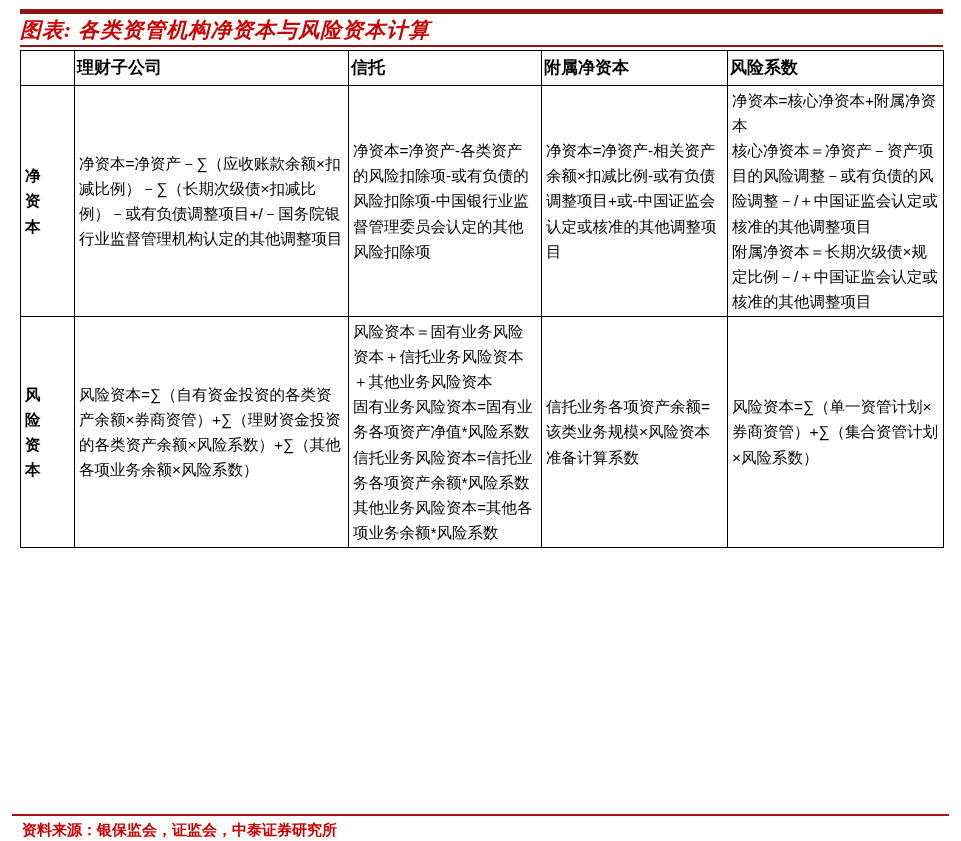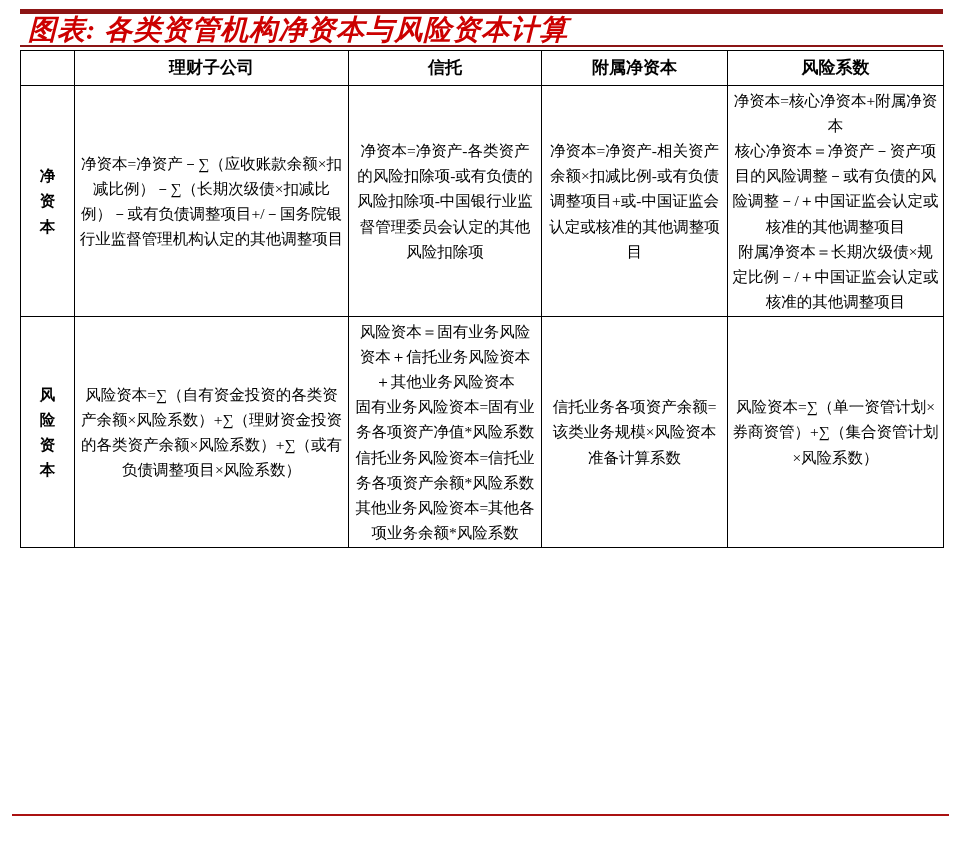--- a/index.html
+++ b/index.html
@@ -25,26 +25,26 @@
   .title-rule-top {
     position: absolute;
     left: 20px;
     top: 9px;
     width: 923px;
     height: 5px;
     background: #8c1515;
   }
   .title-text {
     position: absolute;
-    left: 28px;
+    left: 20px;
     top: 15px;
     width: 900px;
     height: 30px;
     line-height: 30px;
-    font-size: 28px;
+    font-size: 21px;
     font-weight: bold;
     font-style: italic;
     color: #cc0000;
     letter-spacing: 1px;
     white-space: nowrap;
   }
   .title-rule-bottom {
     position: absolute;
     left: 20px;
     top: 45px;
@@ -62,24 +62,24 @@
   }
   table.grid {
     border-collapse: collapse;
     width: 923px;
     table-layout: fixed;
   }
   table.grid td, table.grid th {
     border: 1px solid #000000;
     padding: 2px 4px;
     vertical-align: middle;
-    text-align: center;
+    text-align: left;
     font-size: 15.5px;
     line-height: 1.62;
-    font-family: Liberation Serif, serif;
+    font-family: Liberation Sans, sans-serif;
     word-break: break-all;
   }
   table.grid thead th {
     height: 32px;
     font-weight: bold;
     font-size: 17px;
     padding: 1px 2px;
   }
   td.rowhdr {
     width: 54px;
@@ -170,34 +170,35 @@
 核心净资本＝净资产－资产项目的风险调整－或有负债的风险调整－/＋中国证监会认定或核准的其他调整项目
 附属净资本＝长期次级债×规定比例－/＋中国证监会认定或核准的其他调整项目</span>
             </td>
         </tr>
         <tr>
           <td class="rowhdr" style="white-space: pre-line;">风
 险
 资
 本</td>
           <td class="cell">
-              <span class="txt">风险资本=∑（自有资金投资的各类资产余额×风险系数）+∑（理财资金投资的各类资产余额×风险系数）+∑（或有负债调整项目×风险系数）</span>
+              <span class="txt">风险资本=∑（自有资金投资的各类资产余额×券商资管）+∑（理财资金投资的各类资产余额×风险系数）+∑（其他各项业务余额×风险系数）</span>
             </td>
           <td class="cell">
               <span class="txt">风险资本＝固有业务风险资本＋信托业务风险资本＋其他业务风险资本
 固有业务风险资本=固有业务各项资产净值*风险系数
 信托业务风险资本=信托业务各项资产余额*风险系数
 其他业务风险资本=其他各项业务余额*风险系数</span>
             </td>
           <td class="cell">
               <span class="txt">信托业务各项资产余额=该类业务规模×风险资本准备计算系数</span>
             </td>
           <td class="cell">
               <span class="txt">风险资本=∑（单一资管计划×券商资管）+∑（集合资管计划×风险系数）</span>
             </td>
         </tr>
       </tbody>
     </table>
   </div>
 
   <div class="foot-rule"></div>
+  <div class="foot-text">资料来源：银保监会，证监会，中泰证券研究所</div>
 
 </div>
 
 </body></html>

